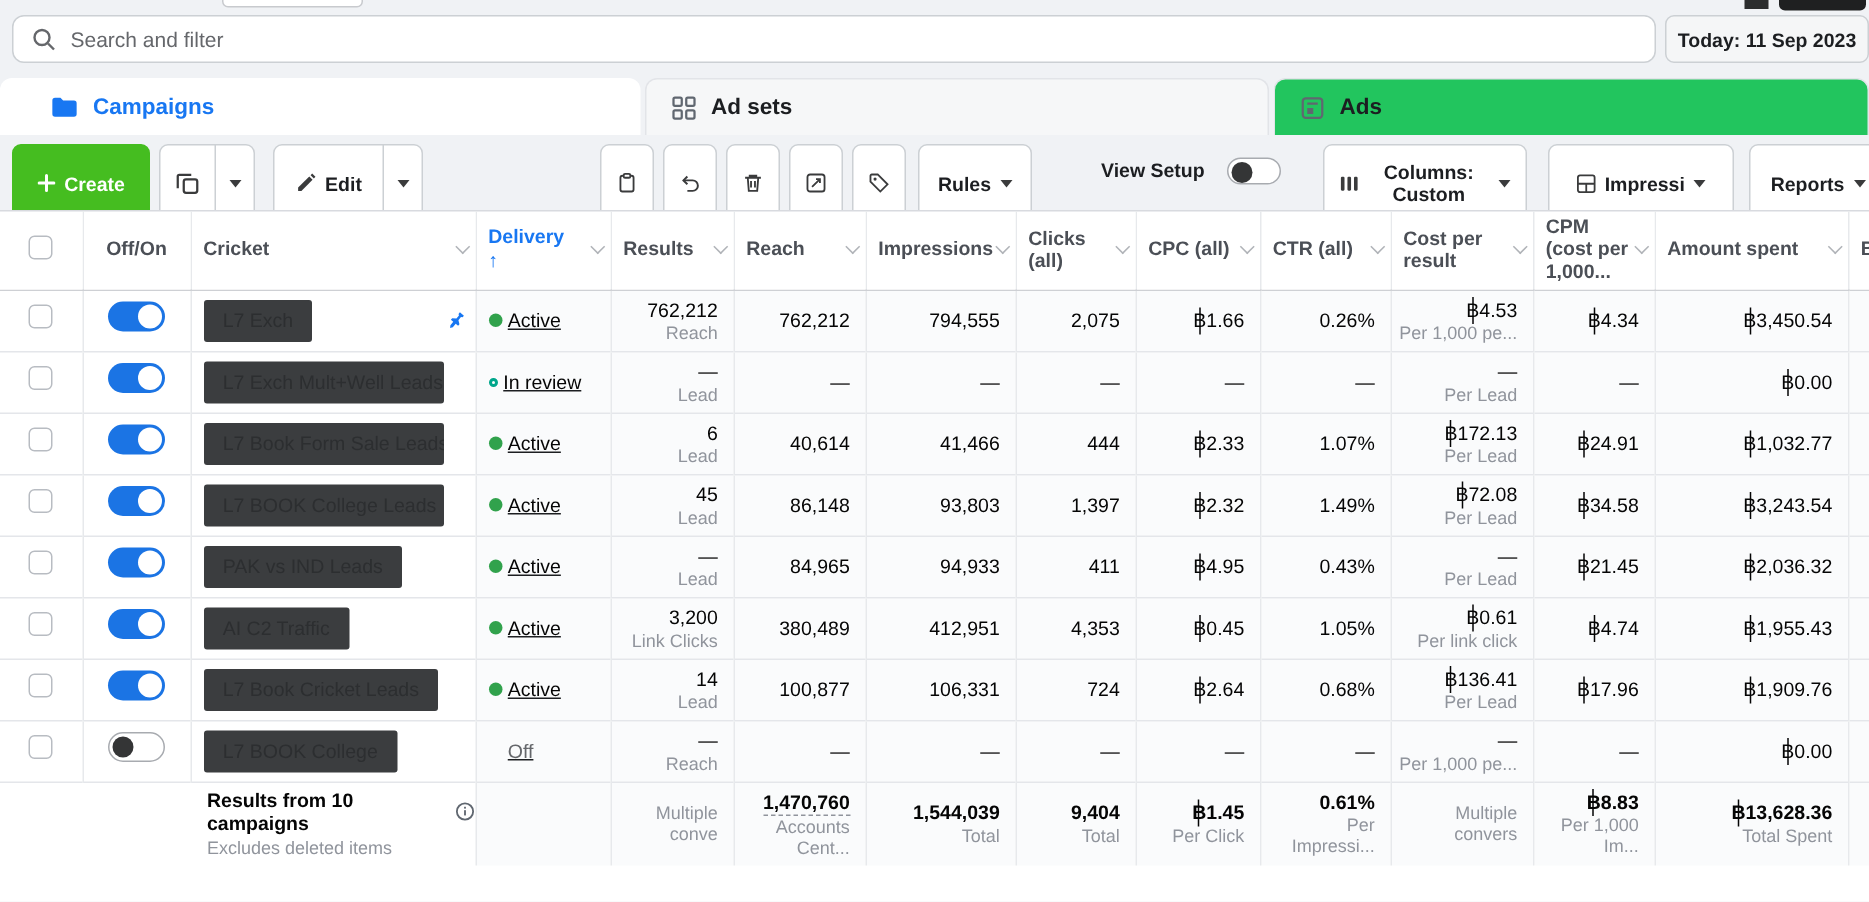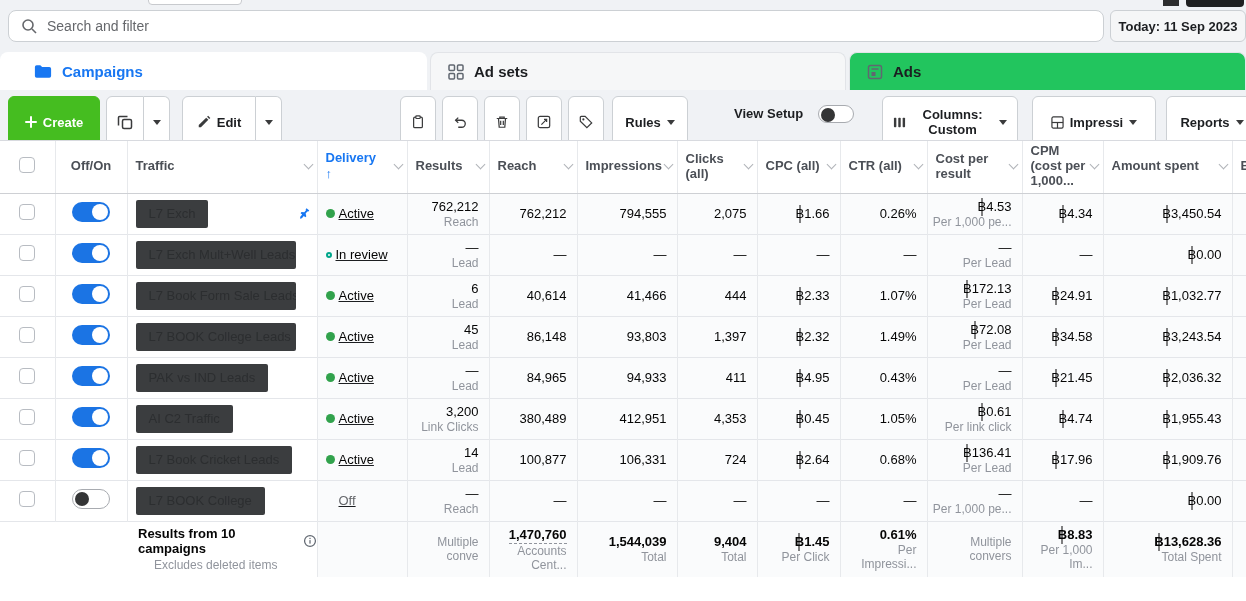--- a/index.html
+++ b/index.html
@@ -65,21 +65,21 @@
   .status-icon { width:9px; height:9px; border-radius:50%; display:inline-block; flex:none; }
   .status-icon.active { background:var(--active_green); }
   .status-icon.in_review { background:transparent; border:2px solid var(--review_teal); width:6px; height:6px; }
   .status-text { font-size:13px; color:#050505; }
   tr.st-off .status-text { color:#65676b; }
 
   tfoot tr { height:56px; background:#fff; border-top:1px solid #ced0d4;padding-left:16px; }
   tfoot td { vertical-align:middle; }
   .ftr-left { padding-left:138px; }
   .ftr-title-row { display:flex; align-items:center; gap:6px; font-size:13px; font-weight:700; color:#050505; }
-  .ftr-sub { font-size:12px; color:#90949c; margin-top:2px;margin-left:16px; }
+  .ftr-sub { font-size:12px; color:#90949c; margin-top:2px; }
   tfoot td.num .val { font-weight:700; }
   .dashed { border-bottom:1px dashed #90949c; display:inline-block; }
 
   .baht { position:relative; display:inline-block; }
   .baht::after { content:""; position:absolute; left:50%; top:-1px; bottom:-1px; width:1px; background:currentColor; transform:translateX(-50%); }
 
   svg { flex:none; }
 </style>
 </head>
 <body>
@@ -226,21 +226,21 @@
           <col style="width:87px">
           <col style="width:95px">
           <col style="width:81px">
         <col style="width:129px">
           <col style="width:14px">
       </colgroup>
       <thead>
         <tr>
           <th class="center"><span class="checkbox"></span></th>
           <th class="center">Off/On</th>
-          <th><span>Traffic</span><span class="hdr-caret"></span></th>
+          <th><span>Cricket</span><span class="hdr-caret"></span></th>
           <th><span class="hdr-delivery"><span>Delivery</span><span class="sort-up">↑</span></span><span class="hdr-caret"></span></th>
           <th><span>Results</span><span class="hdr-caret"></span></th>
           <th><span>Reach</span><span class="hdr-caret"></span></th>
           <th><span>Impressions</span><span class="hdr-caret"></span></th>
           <th><span>Clicks (all)</span><span class="hdr-caret"></span></th>
           <th><span>CPC (all)</span><span class="hdr-caret"></span></th>
           <th><span>CTR (all)</span><span class="hdr-caret"></span></th>
           <th><span>Cost per result</span><span class="hdr-caret"></span></th>
           <th><span>CPM (cost per 1,000...</span><span class="hdr-caret"></span></th>
           <th><span>Amount spent</span><span class="hdr-caret"></span></th>

